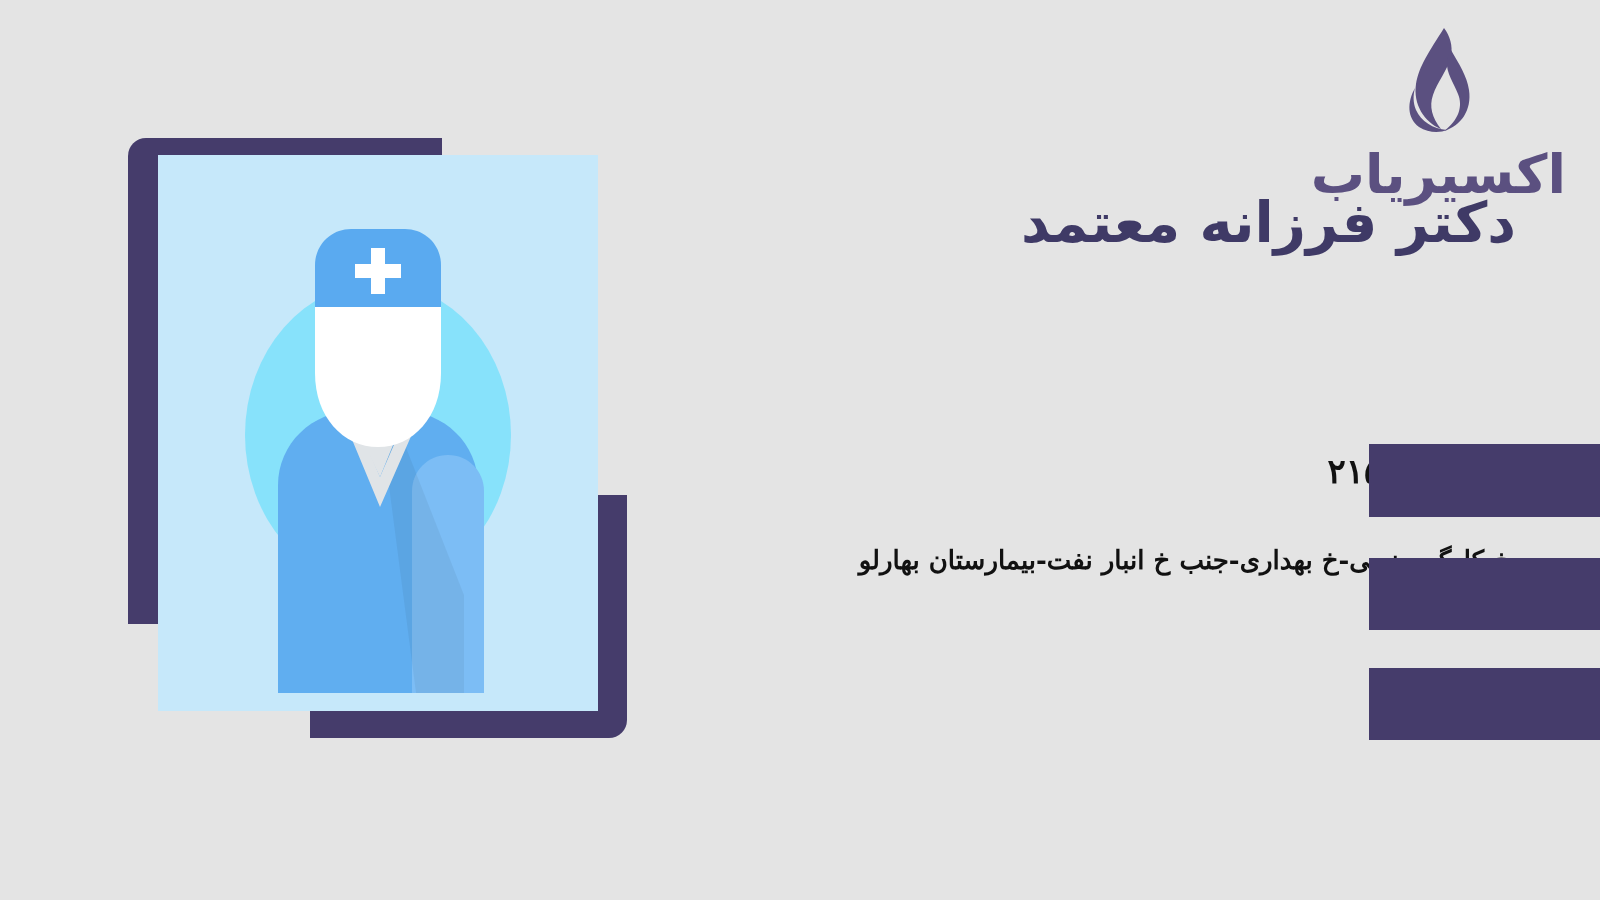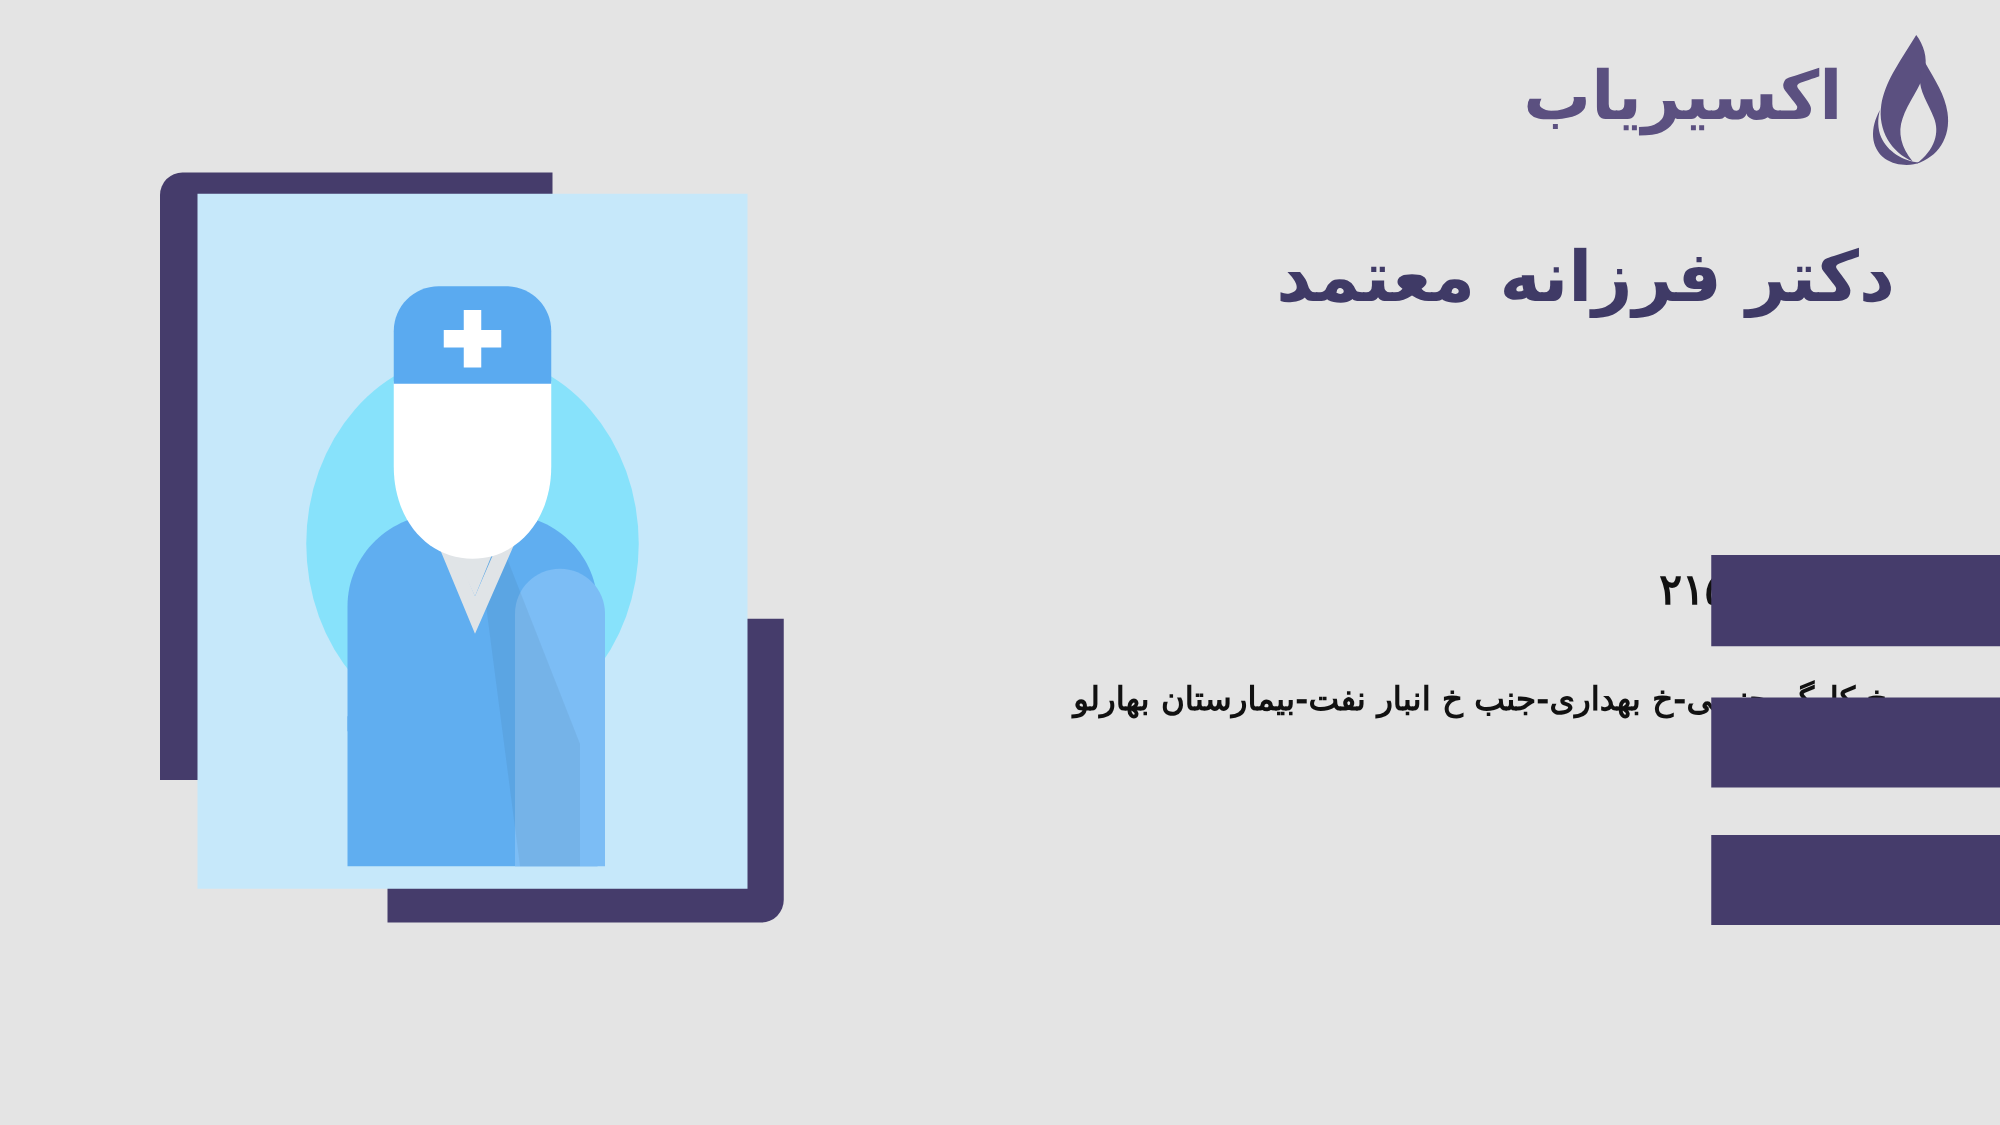--- a/index.html
+++ b/index.html
@@ -21,21 +21,21 @@
     height: 900px;
     background: #e4e4e4;
   }
 
   
   .brand {
     position: absolute;
     top: 26px;
     right: 34px;
     display: flex;
-    flex-direction: row;
+    flex-direction: column;
     align-items: center;
     gap: 14px;
     direction: rtl;
   }
   .brand-mark {
     width: 78px;
     height: 108px;
     display: block;
     flex: 0 0 auto;
   }

